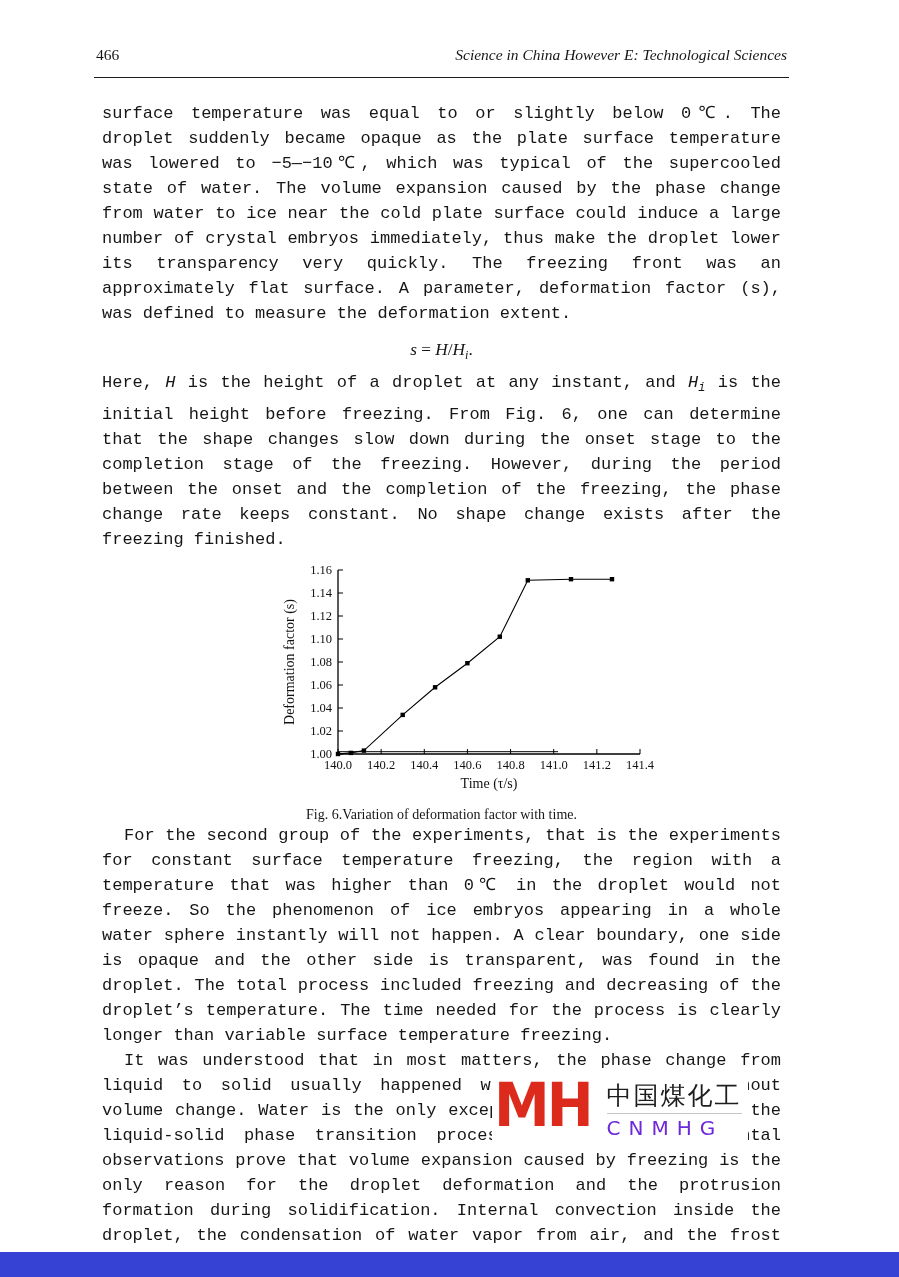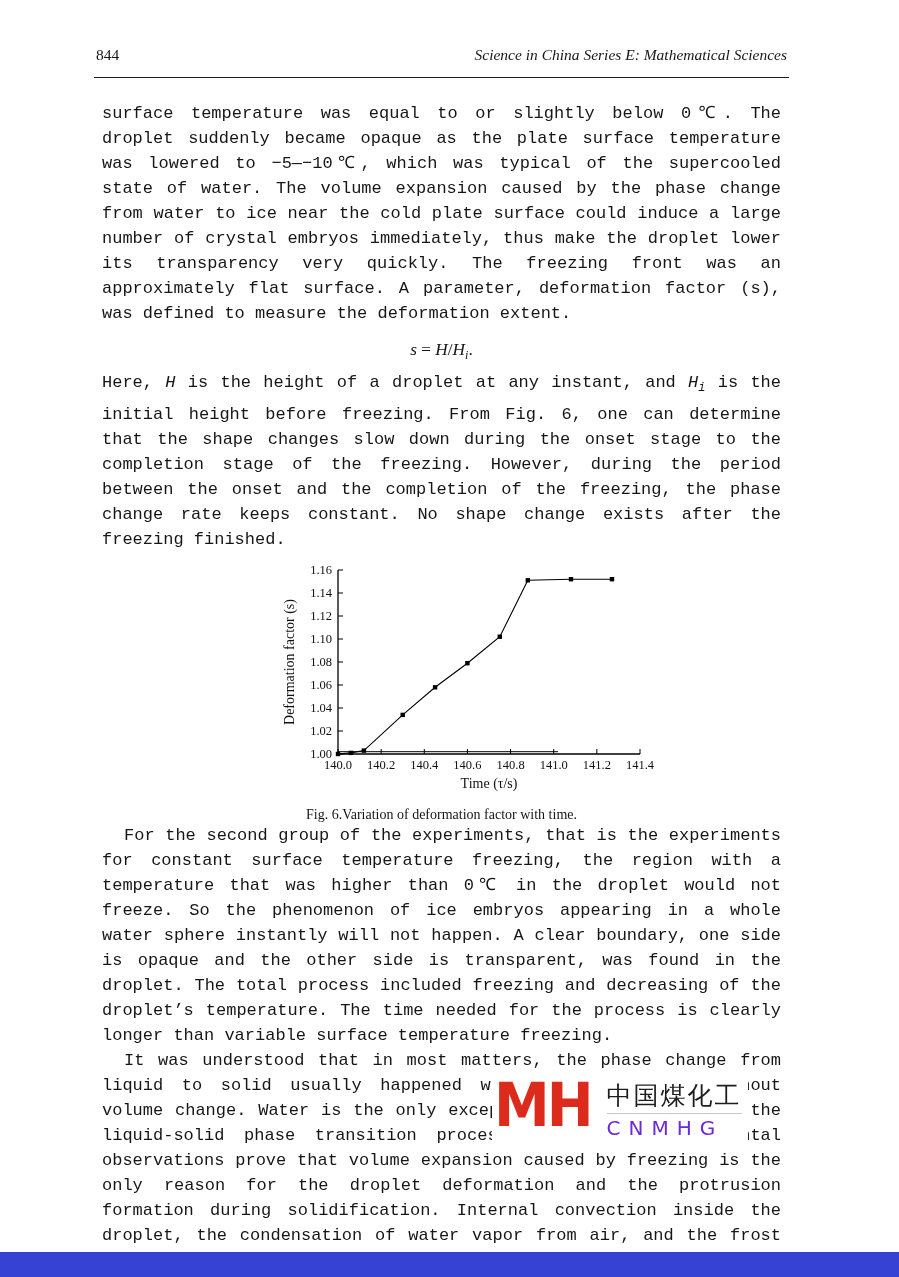--- a/index.html
+++ b/index.html
@@ -35,22 +35,22 @@
   sub{font-size:70%;}
 </style>
 </head>
 <body>
 
 <div class="page">
 
   <div class="content">
 
     <div class="running-head">
-      <span class="page-num">844</span>
-      <span class="journal">Science in China Series E: Mathematical Sciences</span>
+      <span class="page-num">466</span>
+      <span class="journal">Science in China However E: Technological Sciences</span>
     </div>
 
     <p class="body-par first">surface temperature was equal to or slightly below 0℃. The droplet suddenly became opaque as the plate surface temperature was lowered to −5—−10℃, which was typical of the supercooled state of water. The volume expansion caused by the phase change from water to ice near the cold plate surface could induce a large number of crystal embryos immediately, thus make the droplet lower its transparency very quickly. The freezing front was an approximately flat surface. A parameter, deformation factor (s), was defined to measure the deformation extent.</p>
 
     <div class="equation"><i>s</i><span> = </span><i>H</i><span>/</span><i>H</i><sub style="font-style: italic;">i</sub><span>.</span></div>
 
     <p class="body-par"><span>Here, </span><i>H</i><span> is the height of a droplet at any instant, and </span><i>H</i><sub style="font-style: italic;">i</sub><span> is the initial height before freezing. From Fig. 6, one can determine that the shape changes slow down during the onset stage to the completion stage of the freezing. However, during the period between the onset and the completion of the freezing, the phase change rate keeps constant. No shape change exists after the freezing finished.</span></p>
 
     <div class="figure-block">
       <svg class="chart-svg" width="384" height="240" viewBox="0 0 384 240">

